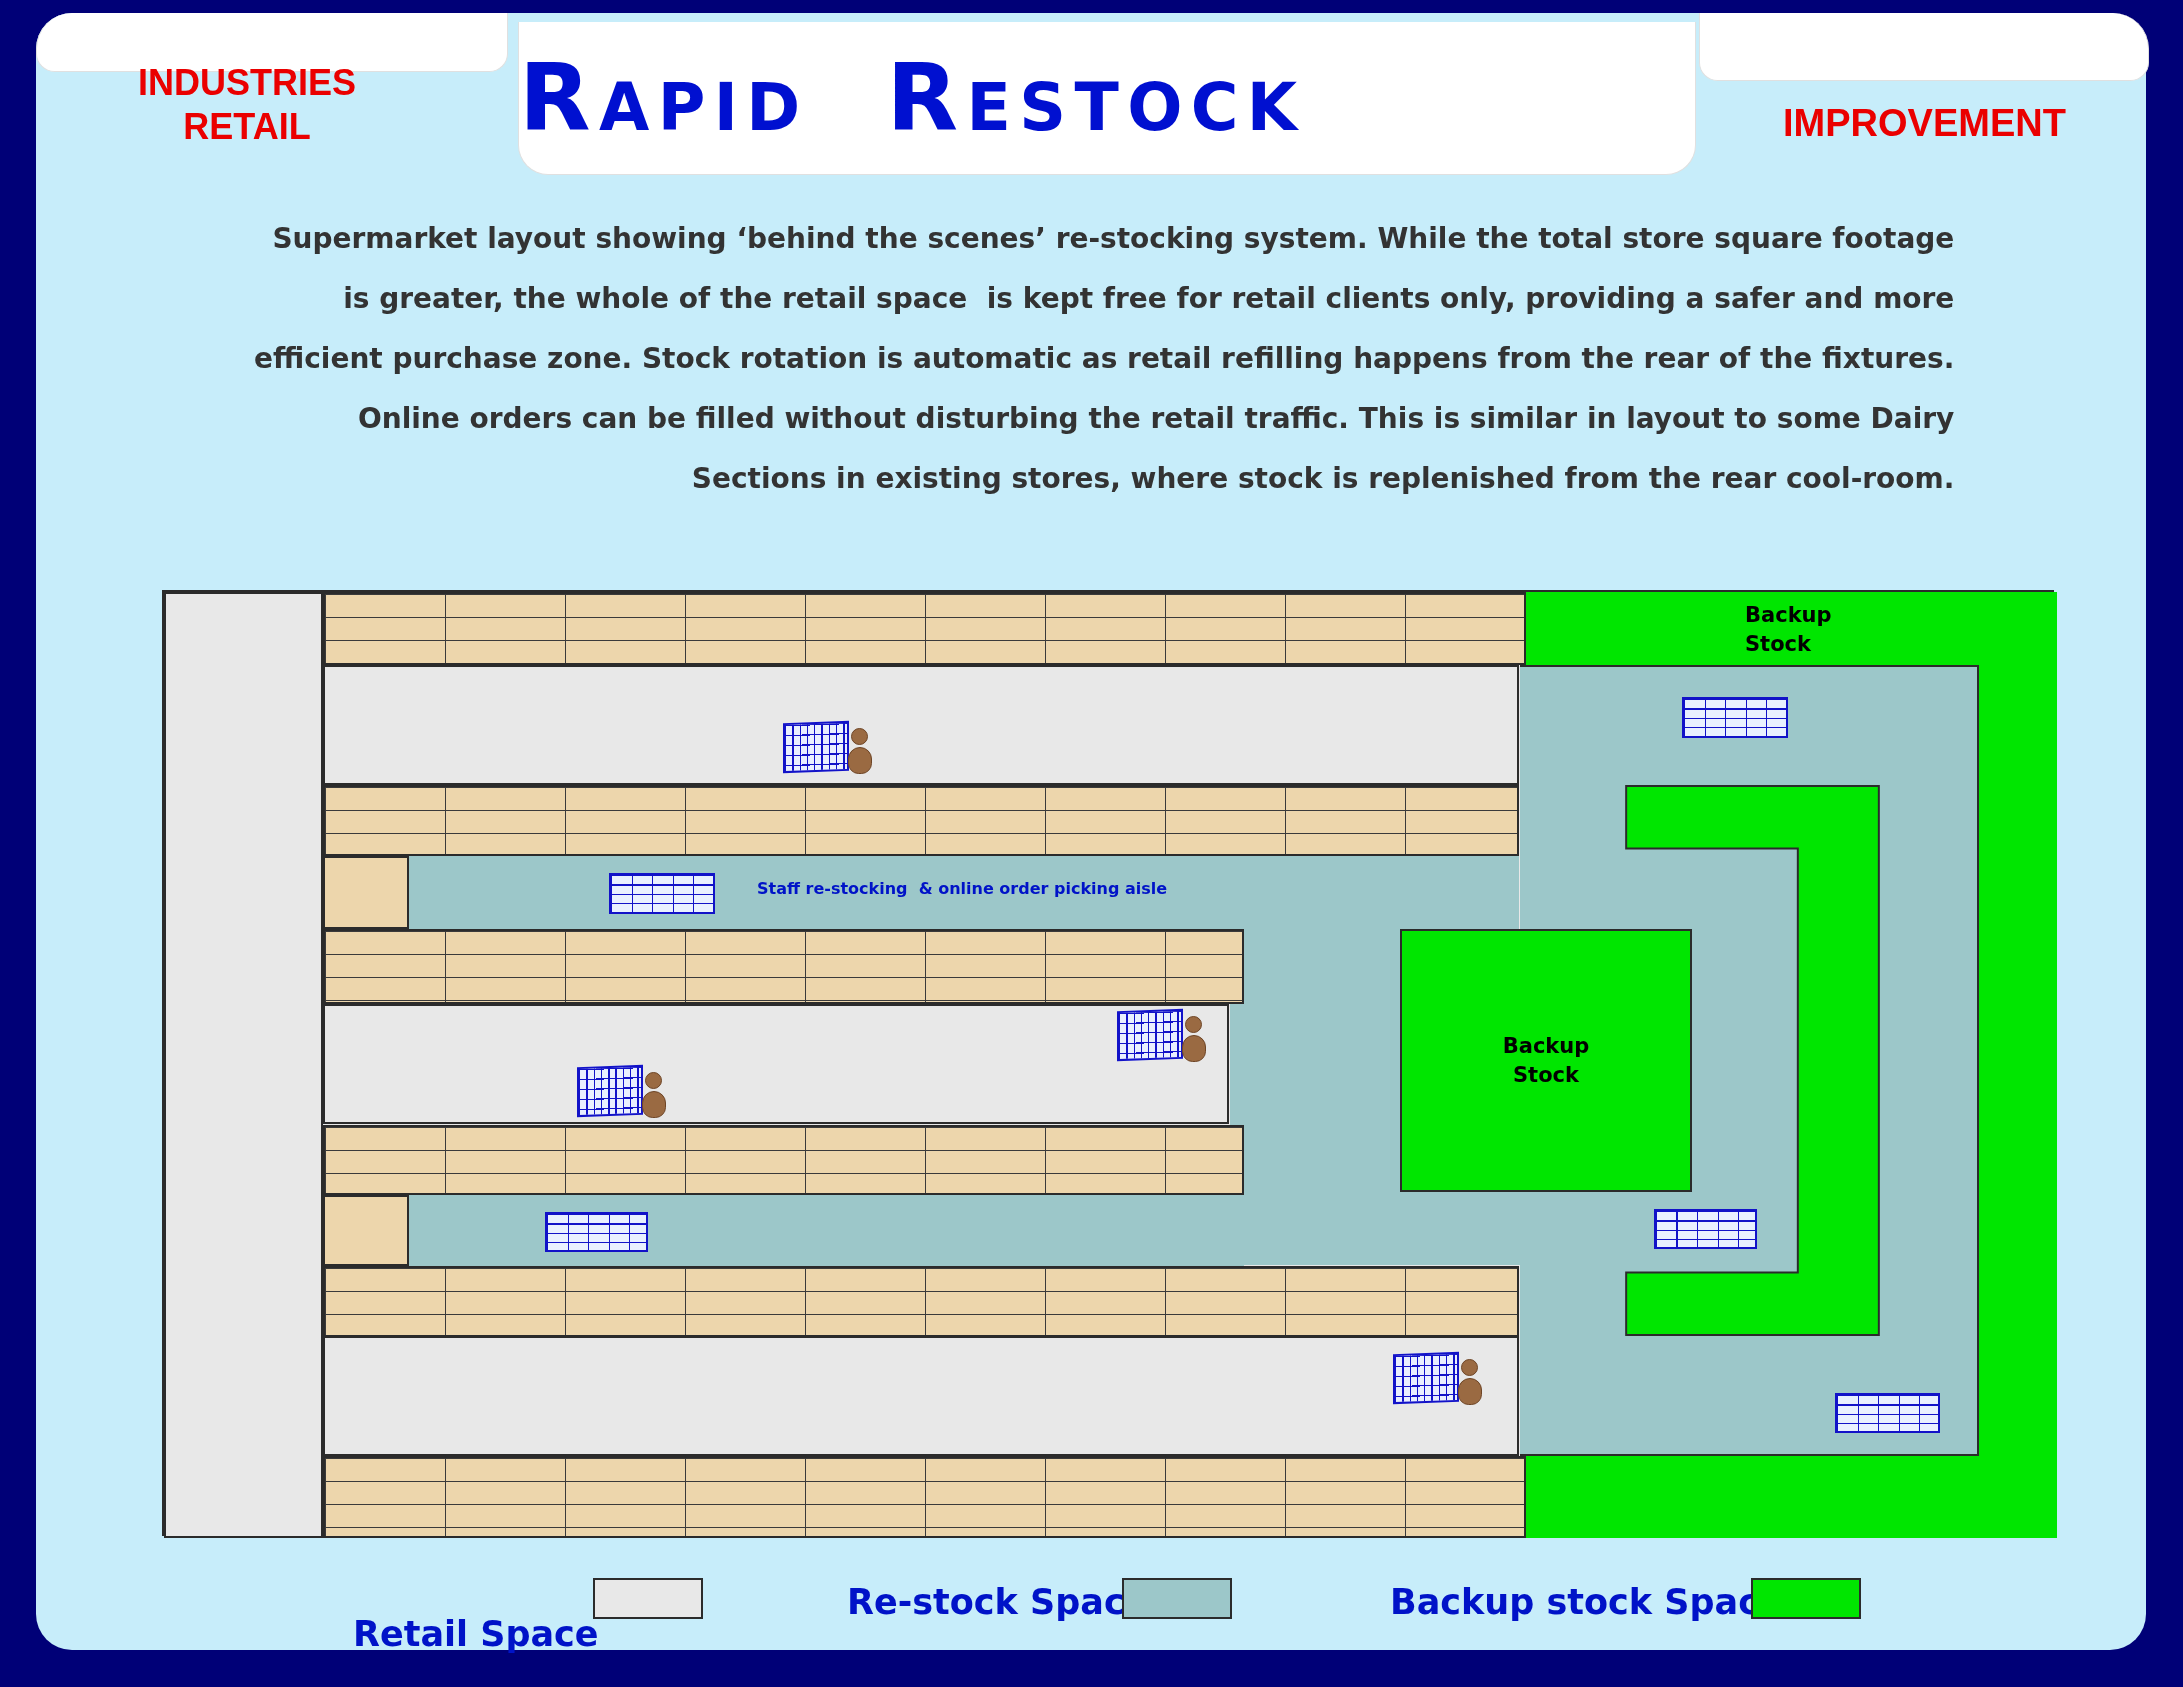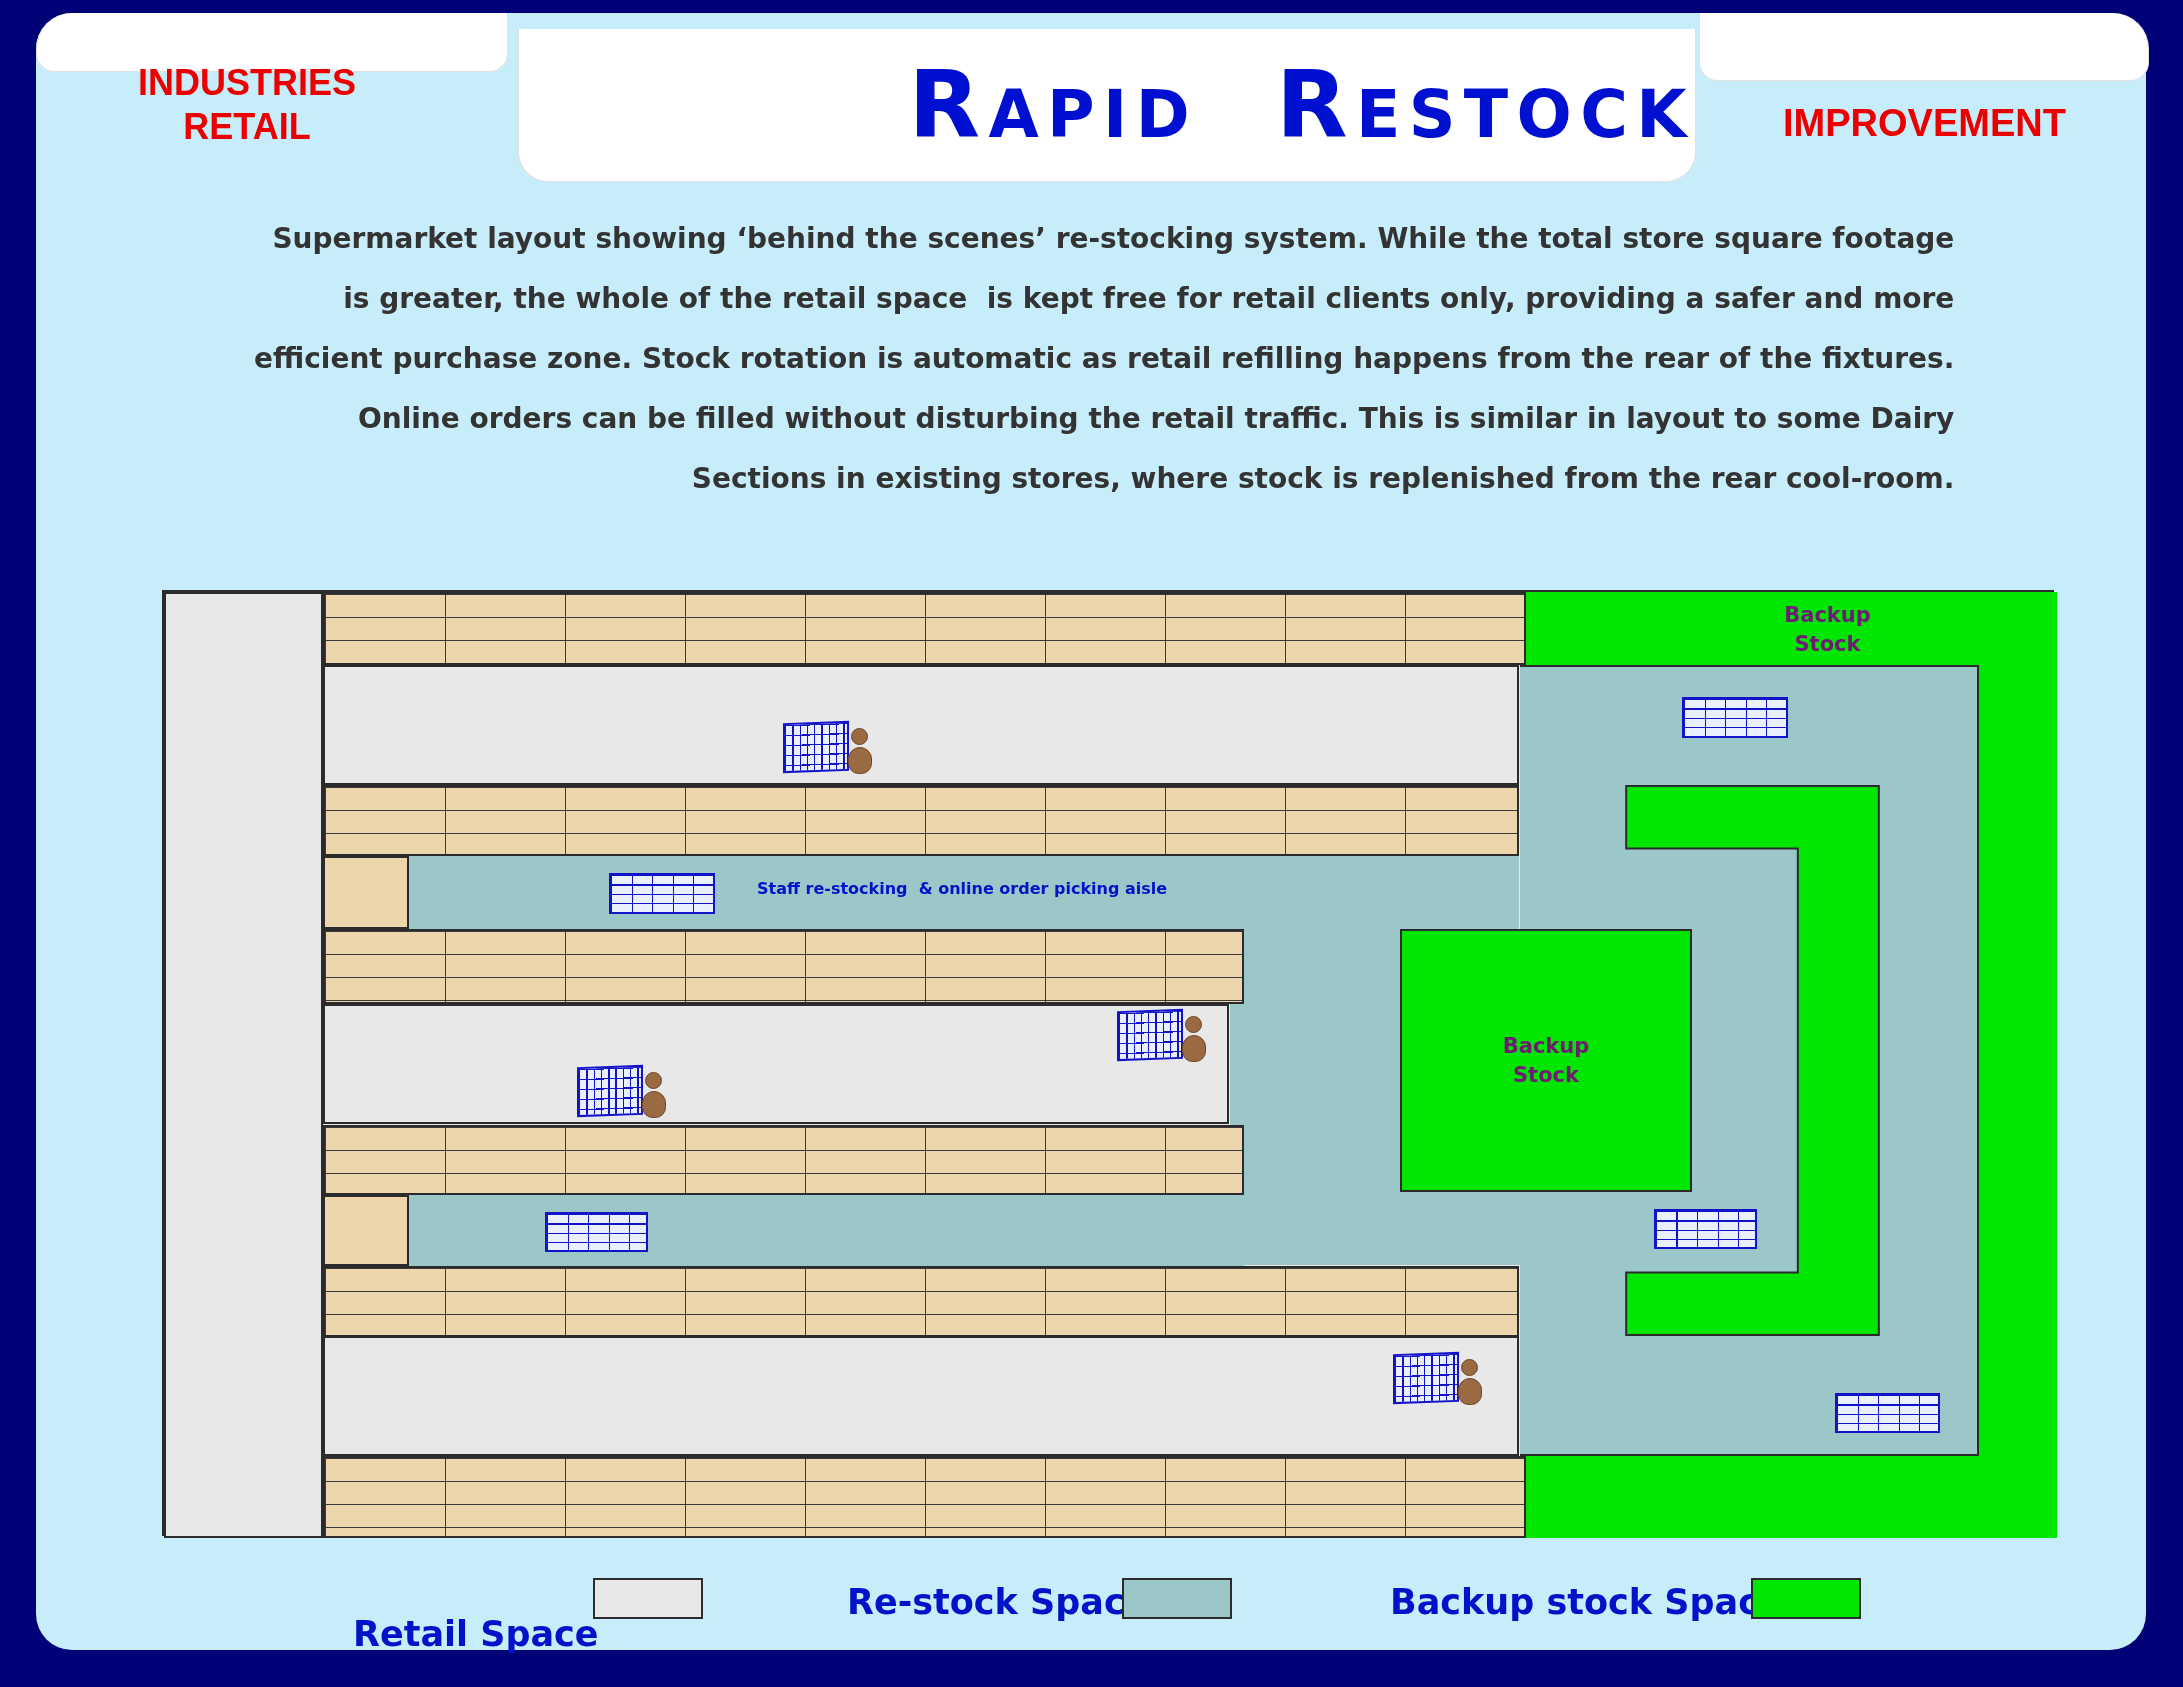--- a/index.html
+++ b/index.html
@@ -2,21 +2,21 @@
 <html style="font-size:10.6px"><head>
 <meta charset="utf-8">
 <style>
   html,body{margin:0;padding:0;}
   body{width:2183px;height:1687px;background:#000077;font-family:"DejaVu Sans",sans-serif;}
   .abs{position:absolute;box-sizing:border-box;}
   .page{position:relative;width:2183px;height:1687px;background:#000077;overflow:hidden;}
   .panel{position:absolute;left:36px;top:13.2px;width:2110px;height:1637px;background:#C7EDFA;border-radius:36px;}
   .tab{position:absolute;background:#FFFFFF;border:0.7px solid #E0E0E0;border-top:none;}
   .tab-left{left:0;top:0;width:470px;height:58px;border-radius:36px 0 18.5px 18.5px;}
-  .tab-center{left:482px;top:16px;width:1176px;height:152px;border-radius:0 0 30px 30px;display:flex;align-items:center;justify-content:flex-end;}
+  .tab-center{left:482px;top:9px;width:1176px;height:152px;border-radius:0 0 30px 30px;display:flex;align-items:center;justify-content:flex-start;}
   .tab-right{left:1663px;top:0;width:448px;height:67px;border-radius:0 36px 18.5px 18.5px;}
   .title{font-family:"DejaVu Sans",sans-serif;font-variant:small-caps;font-weight:bold;font-size:93px;color:#0010D0;letter-spacing:0.09em;word-spacing:0.4em;}
   .red-label{color:#EA0000;font-family:"Liberation Sans",sans-serif;font-weight:bold;text-align:center;}
   .industries{left:69px;top:48px;width:284px;font-size:36px;line-height:44px;}
   .improvement{left:1710px;top:89px;width:357px;font-size:38px;line-height:42px;}
   .description{left:218px;top:196px;color:#333333;text-align:right;}
   .desc-line{white-space:pre;font-size:28px;line-height:60px;font-weight:bold;font-family:"DejaVu Sans",sans-serif;}
   
   .plan{left:126px;top:577px;width:1892px;height:946px;border:2px solid #2B2B2B;background:#E8E8E8;}
   .region{position:absolute;box-sizing:border-box;}
@@ -35,21 +35,21 @@
       repeating-linear-gradient(90deg,#1212C8 0px,#1212C8 1.3px,transparent 1.3px,transparent 20.5px),
       repeating-linear-gradient(180deg,#1212C8 0px,#1212C8 1.3px,transparent 1.3px,transparent 9.3px);}
   .cart{width:96px;height:58px;}
   .cart-box{position:absolute;left:0;top:2.6px;width:66px;height:50px;background:#E9EFFF;border:2px solid #1212C8;box-sizing:border-box;
     background-image:
       repeating-linear-gradient(90deg,#1212C8 0px,#1212C8 1.3px,transparent 1.3px,transparent 7.3px),
       repeating-linear-gradient(180deg,#1212C8 0px,#1212C8 1.3px,transparent 1.3px,transparent 10px);
     transform:skewY(-2deg);}
   .person-head{position:absolute;left:68px;top:9.3px;width:17px;height:17px;border-radius:50%;background:#9A6A42;border:1.3px solid #6E4526;box-sizing:border-box;}
   .person-body{position:absolute;left:65px;top:28px;width:24px;height:26.5px;border-radius:12px 12px 10.6px 10.6px;background:#9A6A42;border:1.3px solid #6E4526;box-sizing:border-box;}
-  .plan-label{color:#701a75;font-weight:bold;font-size:21px;line-height:28.4px;text-align:center;}
+  .plan-label{color:#000000;font-weight:bold;font-size:21px;line-height:28.4px;text-align:left;}
   .staff-label{color:#0013C8;font-weight:bold;font-size:16px;white-space:pre;}
   .backup-square{display:flex;flex-direction:column;align-items:center;justify-content:center;}
   
   .legend-label{position:absolute;color:#0013C8;font-weight:bold;font-size:35px;font-family:"DejaVu Sans",sans-serif;}
   .swatch{position:absolute;width:110px;height:41px;border:2px solid #2B2B2B;box-sizing:border-box;}
 </style>
 </head>
 <body>
 
 <div class="page">

